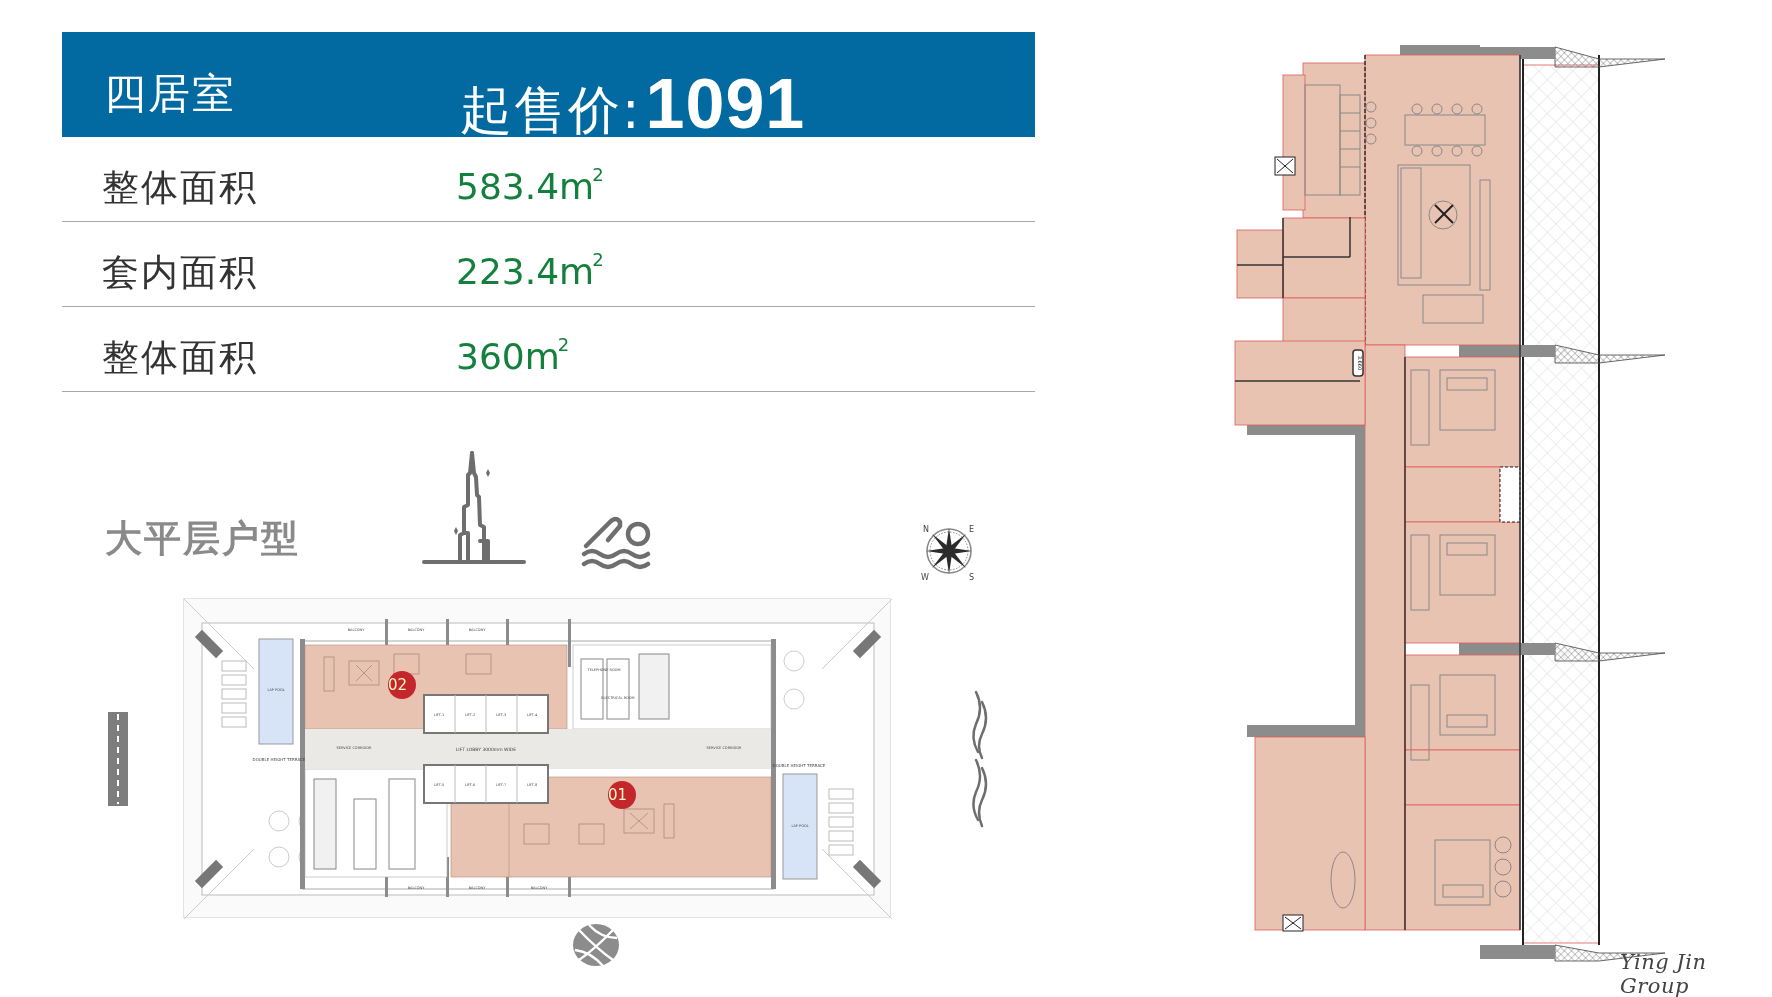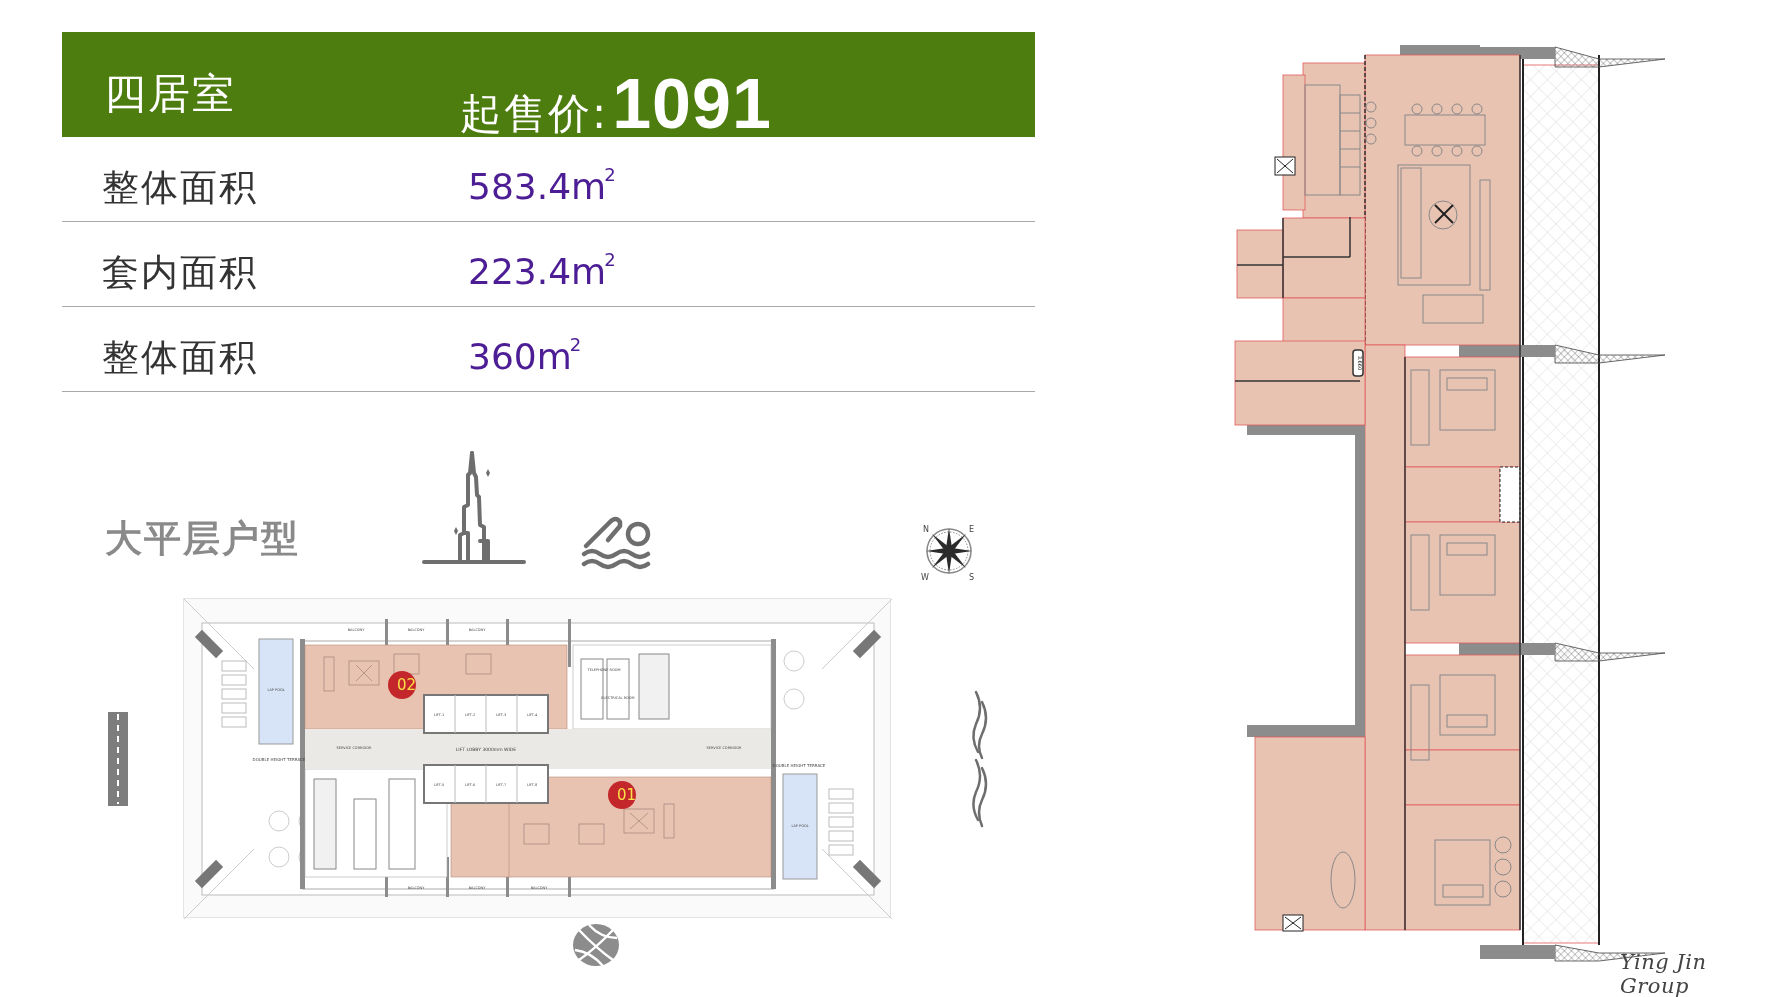--- a/index.html
+++ b/index.html
@@ -1,61 +1,61 @@
 <!DOCTYPE html>
 <html><head>
 <meta charset="utf-8">
 <style>
   * { box-sizing: border-box; margin: 0; padding: 0; }
   html, body { width: 1772px; height: 997px; background: #ffffff; overflow: hidden; }
   body { position: relative; font-family: "DejaVu Sans", "Liberation Sans", sans-serif; color: #333; }
 
   .header-bar {
     position: absolute; left: 62px; top: 32px; width: 973px; height: 105px;
-    background: #4d7c0f; color: #fff;
+    background: #0369a1; color: #fff;
   }
   .header-title {
     position: absolute; left: 42px; top: 34px; font-size: 42px; letter-spacing: 2px;
     font-family: "DejaVu Sans", sans-serif; font-weight: 400;
   }
   .header-price {
     position: absolute; left: 398px; top: 16px; display: flex; align-items: baseline;
     white-space: nowrap;
   }
-  .price-prefix { font-size: 42px; letter-spacing: 2px; }
+  .price-prefix { font-size: 52px; letter-spacing: 2px; }
   .price-value { font-family: "Liberation Sans", sans-serif; font-weight: 700; font-size: 70px; margin: 16px 6px 0 4px; letter-spacing: 1px; }
   .price-unit { font-size: 42px; letter-spacing: 2px; }
 
   .spec-table { position: absolute; left: 62px; top: 137px; width: 973px; }
   .spec-row {
     position: relative; height: 85px; border-bottom: 1.5px solid #a9a9a9;
   }
   .spec-label { position: absolute; left: 40px; top: 26px; font-size: 37px; color: #333; letter-spacing: 2px; }
-  .spec-value { position: absolute; left: 406px; top: 27px; font-size: 36px; color: #4c1d95; font-family: "DejaVu Sans", sans-serif; }
+  .spec-value { position: absolute; left: 394px; top: 27px; font-size: 36px; color: #15803d; font-family: "DejaVu Sans", sans-serif; }
   .spec-value sup { font-size: 18px; vertical-align: 18px; margin-left: -2px; }
 
   .section-title {
     position: absolute; left: 105px; top: 514px; font-size: 37px; color: #8a8a8a; letter-spacing: 2px; font-weight: 700;
   }
   .icon-abs { position: absolute; }
 
   .floor-plan-small {
     position: absolute; left: 183px; top: 598px; width: 708px; height: 320px;
     background: #fafafa; border: 1px solid #e4e4e4;
   }
   .floor-plan-large {
     position: absolute; left: 1225px; top: 45px; width: 445px; height: 920px;
   }
   .watermark {
     position: absolute; left: 1620px; top: 950px; font-family: "DejaVu Serif", serif; font-style: italic;
     font-size: 21px; color: #444; letter-spacing: 0.5px;
   }
   .unit-badge {
-    position: absolute; width: 28px; height: 28px; border-radius: 50%; background: #c3272b; color: #fde047;
-    font-size: 15px; text-align: right; line-height: 28px; font-family: "DejaVu Sans", sans-serif;
+    position: absolute; width: 28px; height: 28px; border-radius: 50%; background: #c3272b; color: #fef9c3;
+    font-size: 15px; text-align: left; line-height: 28px; font-family: "DejaVu Sans", sans-serif;
   }
 </style>
 </head>
 <body>
 
 <div class="header-bar">
   <div class="header-title">四居室</div>
   <div class="header-price">
     <span class="price-prefix">起售价:</span>
     <span class="price-value">1091</span>

